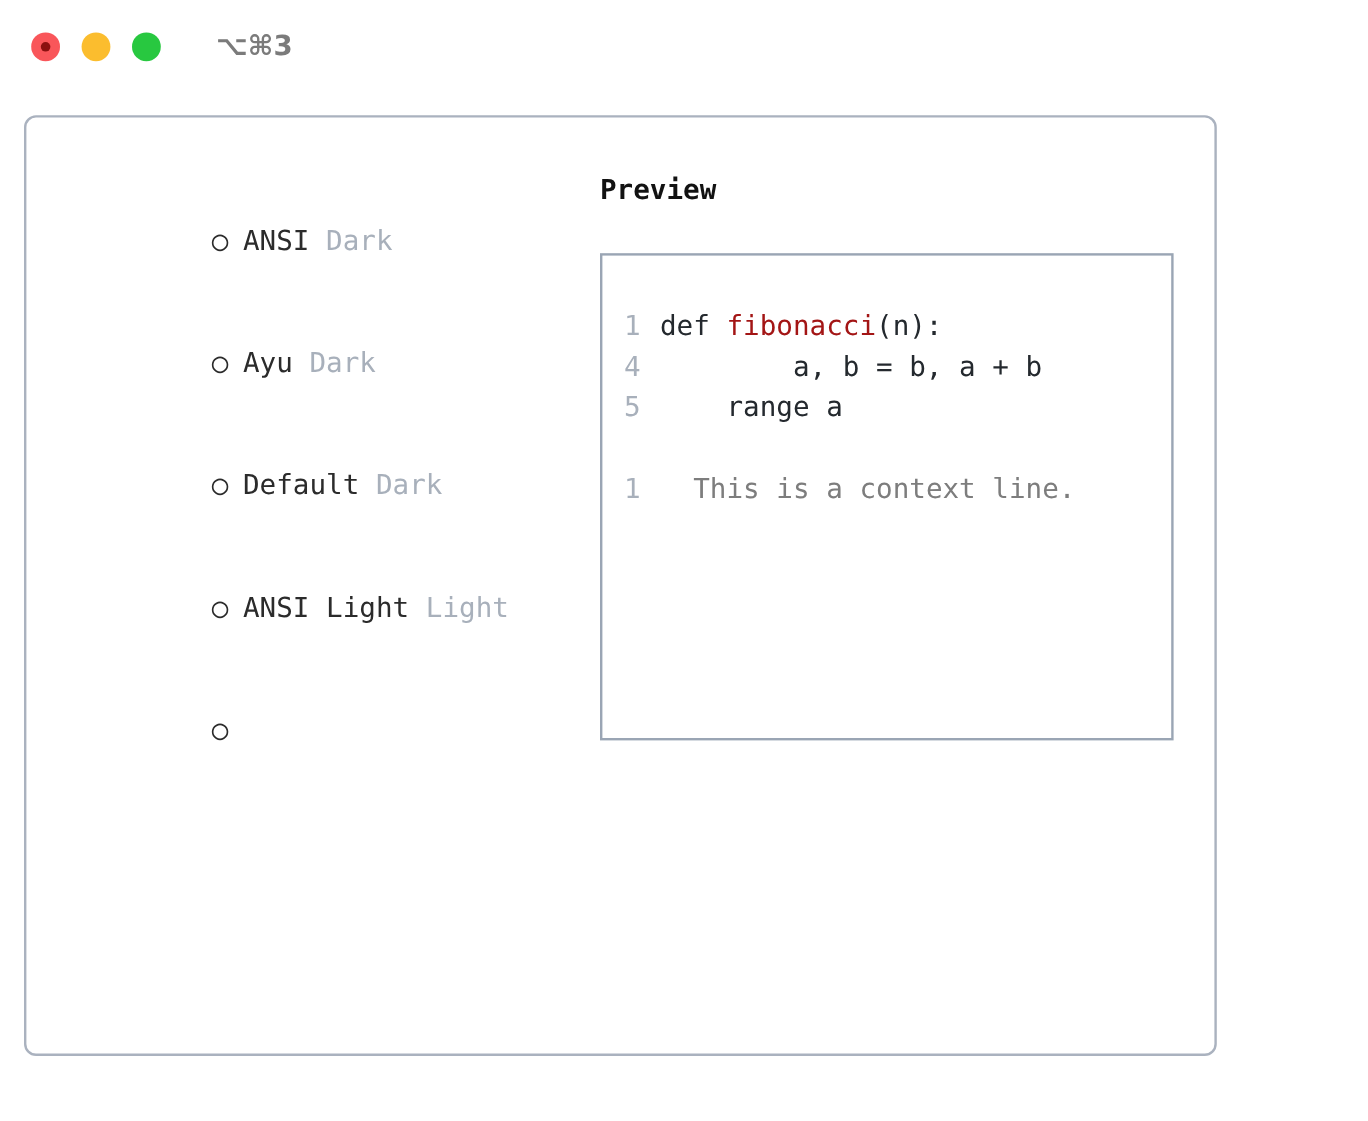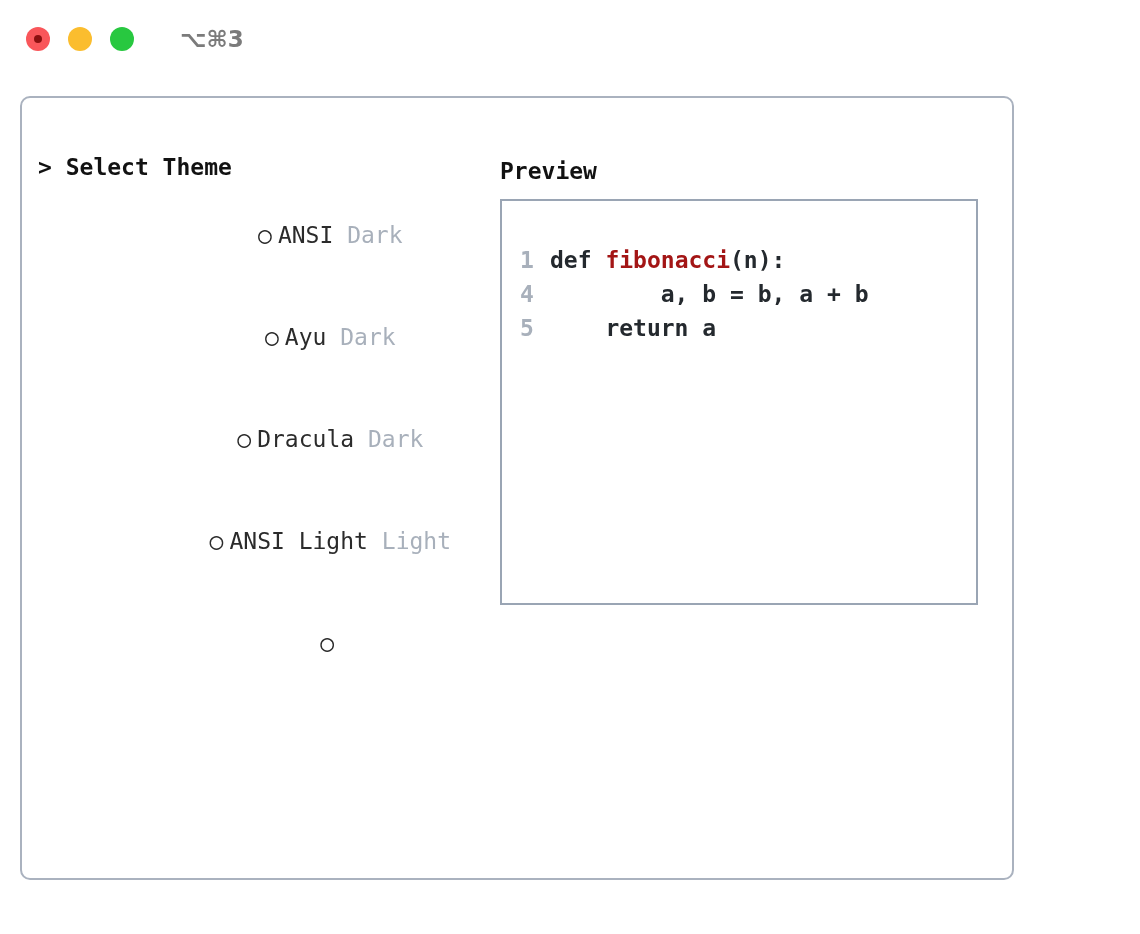--- a/index.html
+++ b/index.html
@@ -89,52 +89,50 @@
     font-weight: bold;
     color: #121212;
     line-height: 34px;
     white-space: pre;
   }
   .opt-row {
     font-size: 23px;
     line-height: 34px;
     white-space: pre;
     color: #2b2b2b;
-    text-align: center;
   }
   .marker {
     display: inline-block;
     width: 26px;
     color: #2b2b2b;
   }
   .opt-name { color: #2b2b2b; }
   .opt-variant { color: #a8b0bb; }
 
   
   .right-col {
     position: absolute;
     left: 478px;
-    top: 56px;
+    top: 44px;
     width: 500px;
   }
   .preview-label {
     font-size: 23px;
     font-weight: bold;
     color: #121212;
     line-height: 34px;
   }
   .preview-box {
-    margin-top: 11px;
+    margin-top: 35px;
     width: 478px;
     height: 406px;
     border: 2px solid #9aa5b4;
     box-sizing: border-box;
     background: #ffffff;
     padding: 42px 0 0 18px;
-    font-weight: bold;
   }
   .code-line {
     font-size: 23px;
     line-height: 34px;
     white-space: pre;
     color: #24292e;
   }
   .ln {
     display: inline-block;
     width: 30px;
@@ -161,56 +159,56 @@
       <span class="dot yellow"></span>
       <span class="dot green"></span>
     </div>
     <div class="title-shortcut">⌥⌘3</div>
   </div>
 
   <div class="panel">
 
     <div class="left-col">
 
-      <div class="section-head">&gt; Select Theme</div>
 
       <div>
         <div class="opt-row">
           <span class="marker">○</span><span class="opt-name">ANSI</span><span> </span><span class="opt-variant">Dark</span>
         </div>
         <div class="opt-row">
           <span class="marker">○</span><span class="opt-name">Ayu</span><span> </span><span class="opt-variant">Dark</span>
         </div>
         <div class="opt-row">
-          <span class="marker">○</span><span class="opt-name">Dracula</span><span> </span><span class="opt-variant">Dark</span>
+          <span class="marker">○</span><span class="opt-name">Default</span><span> </span><span class="opt-variant">Dark</span>
         </div>
         <div class="opt-row">
           <span class="marker">○</span><span class="opt-name">ANSI Light</span><span> </span><span class="opt-variant">Light</span>
         </div>
         <div class="opt-row">
           <span class="marker">○</span>
         </div>
 
       </div>
 
     </div>
 
     <div class="right-col">
       <div class="preview-label">Preview</div>
 
       <div class="preview-box">
 
         <div>
           <div class="code-line"><span class="ln">1</span><span>def </span><span class="tok-fn">fibonacci</span><span>(n):</span></div>
           <div class="code-line"><span class="ln">4</span><span>        a, b = b, a + b</span></div>
-          <div class="code-line"><span class="ln">5</span><span>    return a</span></div>
+          <div class="code-line"><span class="ln">5</span><span>    range a</span></div>
         </div>
 
         <div class="blank-line"></div>
 
         <div>
+          <div class="code-line"><span class="ln">1</span><span class="diff-ctx"> </span><span class="diff-ctx"> This is a context line.</span></div>
         </div>
 
       </div>
     </div>
 
   </div>
 </div>
 
 </body></html>

